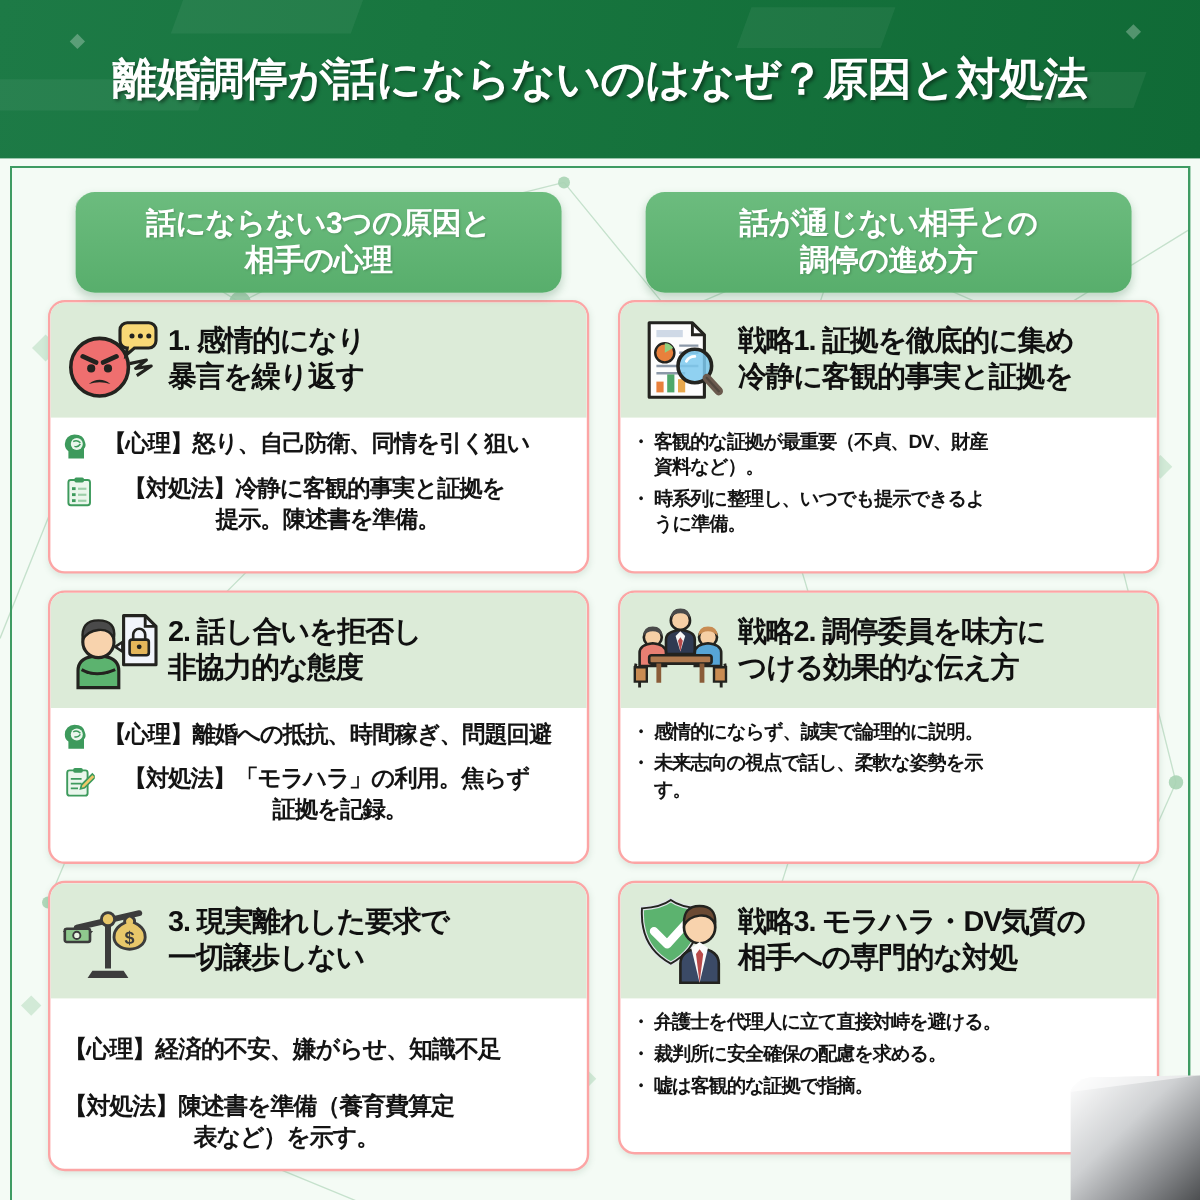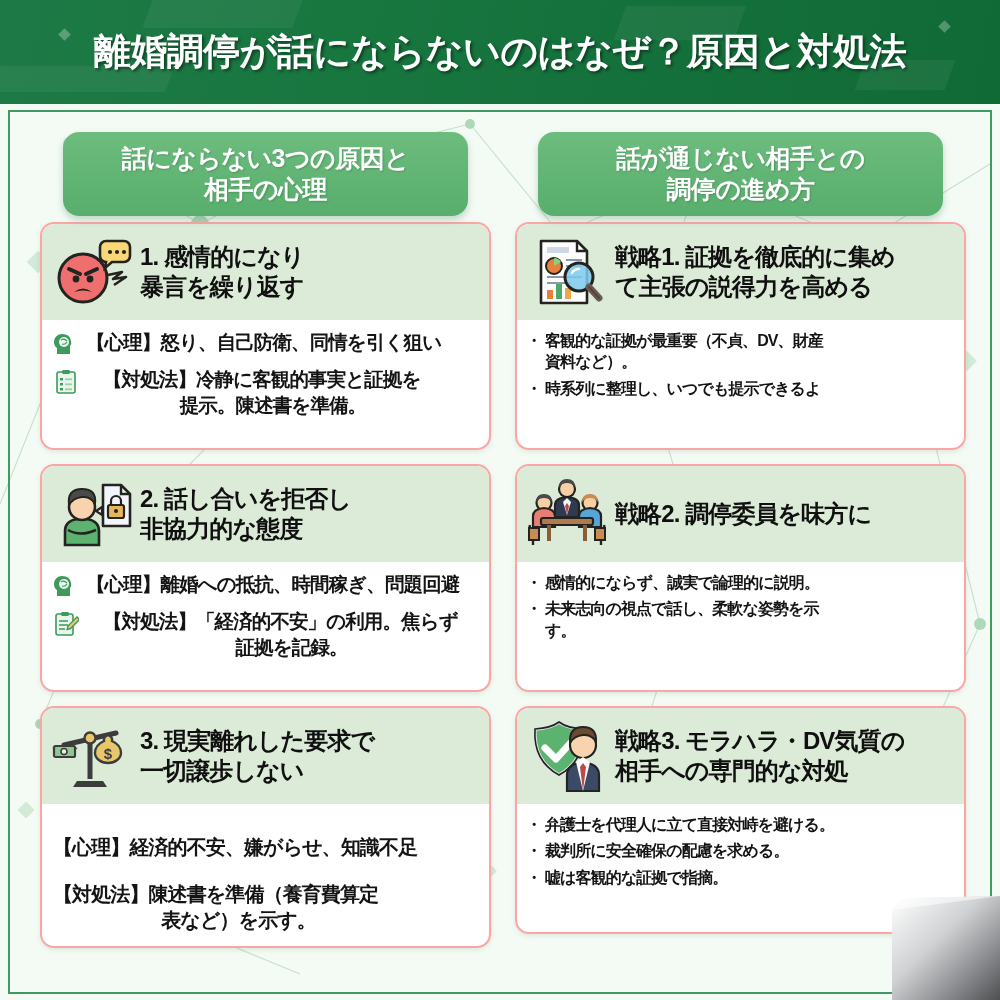--- a/index.html
+++ b/index.html
@@ -13,21 +13,21 @@
   #poster {
     position: relative;
     width: 1000px; height: 1000px;
     background: #f2faf4;
     overflow: hidden;
   }
 
   
   .header {
     position: relative;
-    height: 104px;
+    height: 132px;
     background: linear-gradient(100deg,#1d7a46 0%, #18763f 35%, #106a36 100%);
     display: flex; align-items: center; justify-content: center;
     overflow: hidden;
     z-index: 6;
   }
   .header .hdeco { position:absolute; background: rgba(255,255,255,0.055); }
   .hd1 { width:150px; height:42px; left:150px; top:-14px; transform:skewX(-20deg); }
   .hd2 { width:120px; height:34px; left:620px; top:6px; transform:skewX(-20deg); }
   .hd3 { width:210px; height:26px; left:-40px; top:66px; transform:skewX(-20deg); }
   .hd4 { width:90px; height:30px; left:860px; top:60px; transform:skewX(-20deg); }
@@ -313,21 +313,21 @@
                   <svg viewBox="0 0 26 26">
                     <rect x="3" y="3" width="17" height="21" rx="2" fill="#eaf6ec" stroke="#3d9a5c" stroke-width="1.6"></rect>
                     <rect x="8" y="1" width="8" height="4" rx="1.4" fill="#3d9a5c"></rect>
                     <g stroke="#3d9a5c" stroke-width="1.5">
                         <path d="M6 10 h9 M6 14 h9 M6 18 h6"></path>
                       </g>
                     <path d="M24 6 l2.5 2.5 -9 9 -3.4 .9 .9 -3.4 z" fill="#f0c86a" stroke="#3d9a5c" stroke-width="1.4"></path>
                   </svg>
                 </div>
                 <div class="btxt">
-                  <span>【対処法】「経済的不安」の利用。焦らず</span>
+                  <span>【対処法】「モラハラ」の利用。焦らず</span>
                   <span class="ind">証拠を記録。</span>
                 </div>
               </div>
             </div>
           </div>
 
           <div class="card">
             <div class="card-head">
               <div class="ci">
                 <svg viewBox="0 0 80 74">
@@ -391,31 +391,32 @@
                       <rect x="38" y="53" width="6" height="11" fill="#e8a84c"></rect>
                     </g>
                   <circle cx="52" cy="42" r="14" fill="#7cc9ef" fill-opacity=".85" stroke="#23231f" stroke-width="3"></circle>
                   <path d="M45 38 a8 8 0 0 1 7 -4" stroke="#ffffff" stroke-width="2.4" fill="none" stroke-linecap="round"></path>
                   <path d="M62 52 l10 11" stroke="#6b5a4e" stroke-width="7" stroke-linecap="round"></path>
                   <path d="M62 52 l10 11" stroke="#23231f" stroke-width="2" stroke-linecap="round" fill="none" opacity=".35"></path>
                 </svg>
               </div>
               <div class="card-title">
                 <span>戦略1. 証拠を徹底的に集め</span>
-                <span>て主張の説得力を高める</span>
+                <span>冷静に客観的事実と証拠を</span>
               </div>
             </div>
             <div class="card-body">
               <ul class="blist">
                 <li>
                   <span>客観的な証拠が最重要（不貞、DV、財産</span>
                   <span>資料など）。</span>
                 </li>
                 <li>
                   <span>時系列に整理し、いつでも提示できるよ</span>
+                  <span>うに準備。</span>
                 </li>
               </ul>
             </div>
           </div>
 
           <div class="card">
             <div class="card-head">
               <div class="ci">
                 <svg viewBox="0 0 80 74">
                   <circle cx="40" cy="12" r="8" fill="#f6cfa5" stroke="#23231f" stroke-width="2.2"></circle>
@@ -430,20 +431,21 @@
                   <path d="M55 25 q0 -8 8 -8 q8 0 8 8 q-3 -4 -8 -4 q-5 0 -8 4z" fill="#c98c52"></path>
                   <path d="M52 50 v-11 q0 -7 11 -8 q11 1 11 8 v11 z" fill="#57a5d6" stroke="#23231f" stroke-width="2.2"></path>
                   <rect x="14" y="41" width="52" height="7" rx="2" fill="#b07a4f" stroke="#23231f" stroke-width="2.2"></rect>
                   <path d="M22 48 v16 M58 48 v16" stroke="#8a5c38" stroke-width="4"></path>
                   <path d="M3 48 q-2 8 3 12 v8 M77 48 q2 8 -3 12 v8" fill="none" stroke="#23231f" stroke-width="2.4"></path>
                   <path d="M2 51 h10 v12 h-10z M68 51 h10 v12 h-10z" fill="#c98c52" stroke="#23231f" stroke-width="2"></path>
                 </svg>
               </div>
               <div class="card-title">
                 <span>戦略2. 調停委員を味方に</span>
+                <span>つける効果的な伝え方</span>
               </div>
             </div>
             <div class="card-body">
               <ul class="blist">
                 <li>
                   <span>感情的にならず、誠実で論理的に説明。</span>
                 </li>
                 <li>
                   <span>未来志向の視点で話し、柔軟な姿勢を示</span>
                   <span>す。</span>

